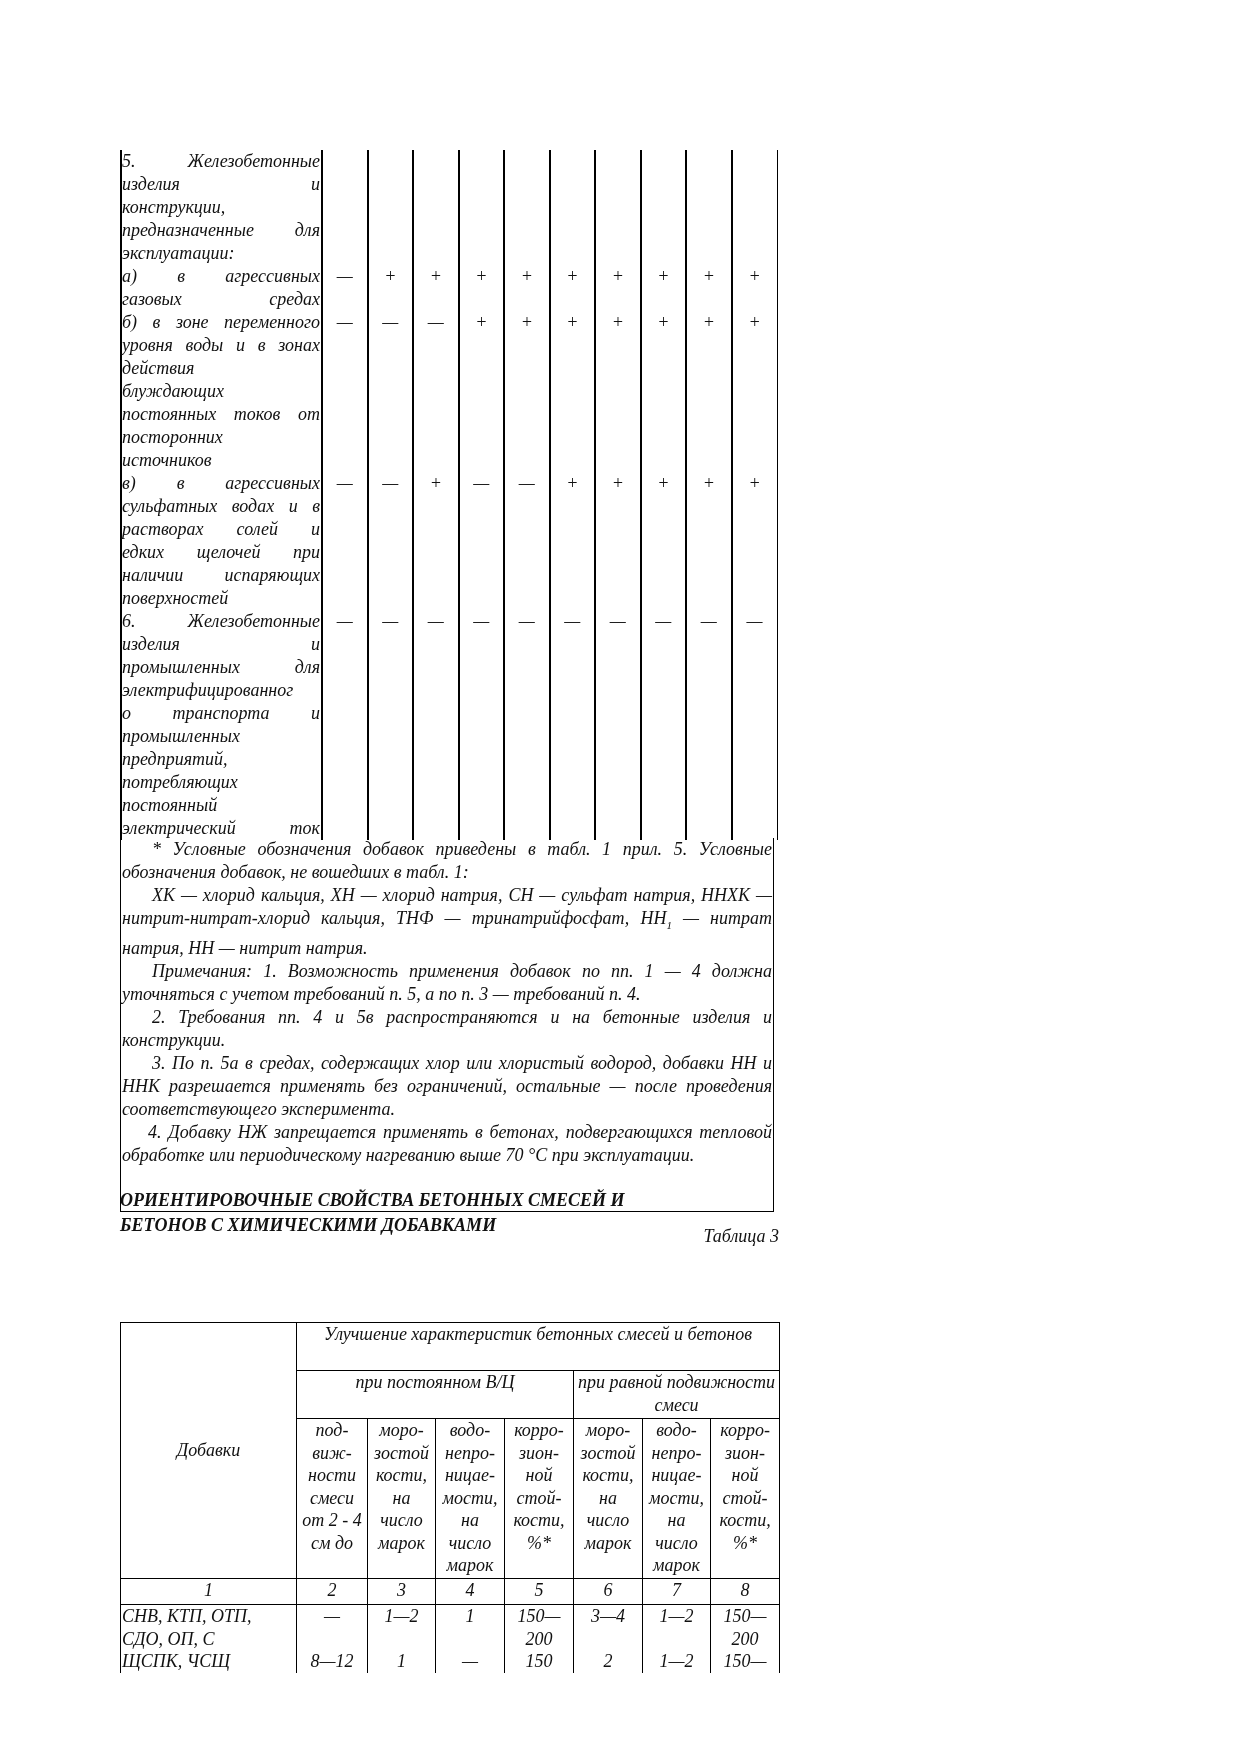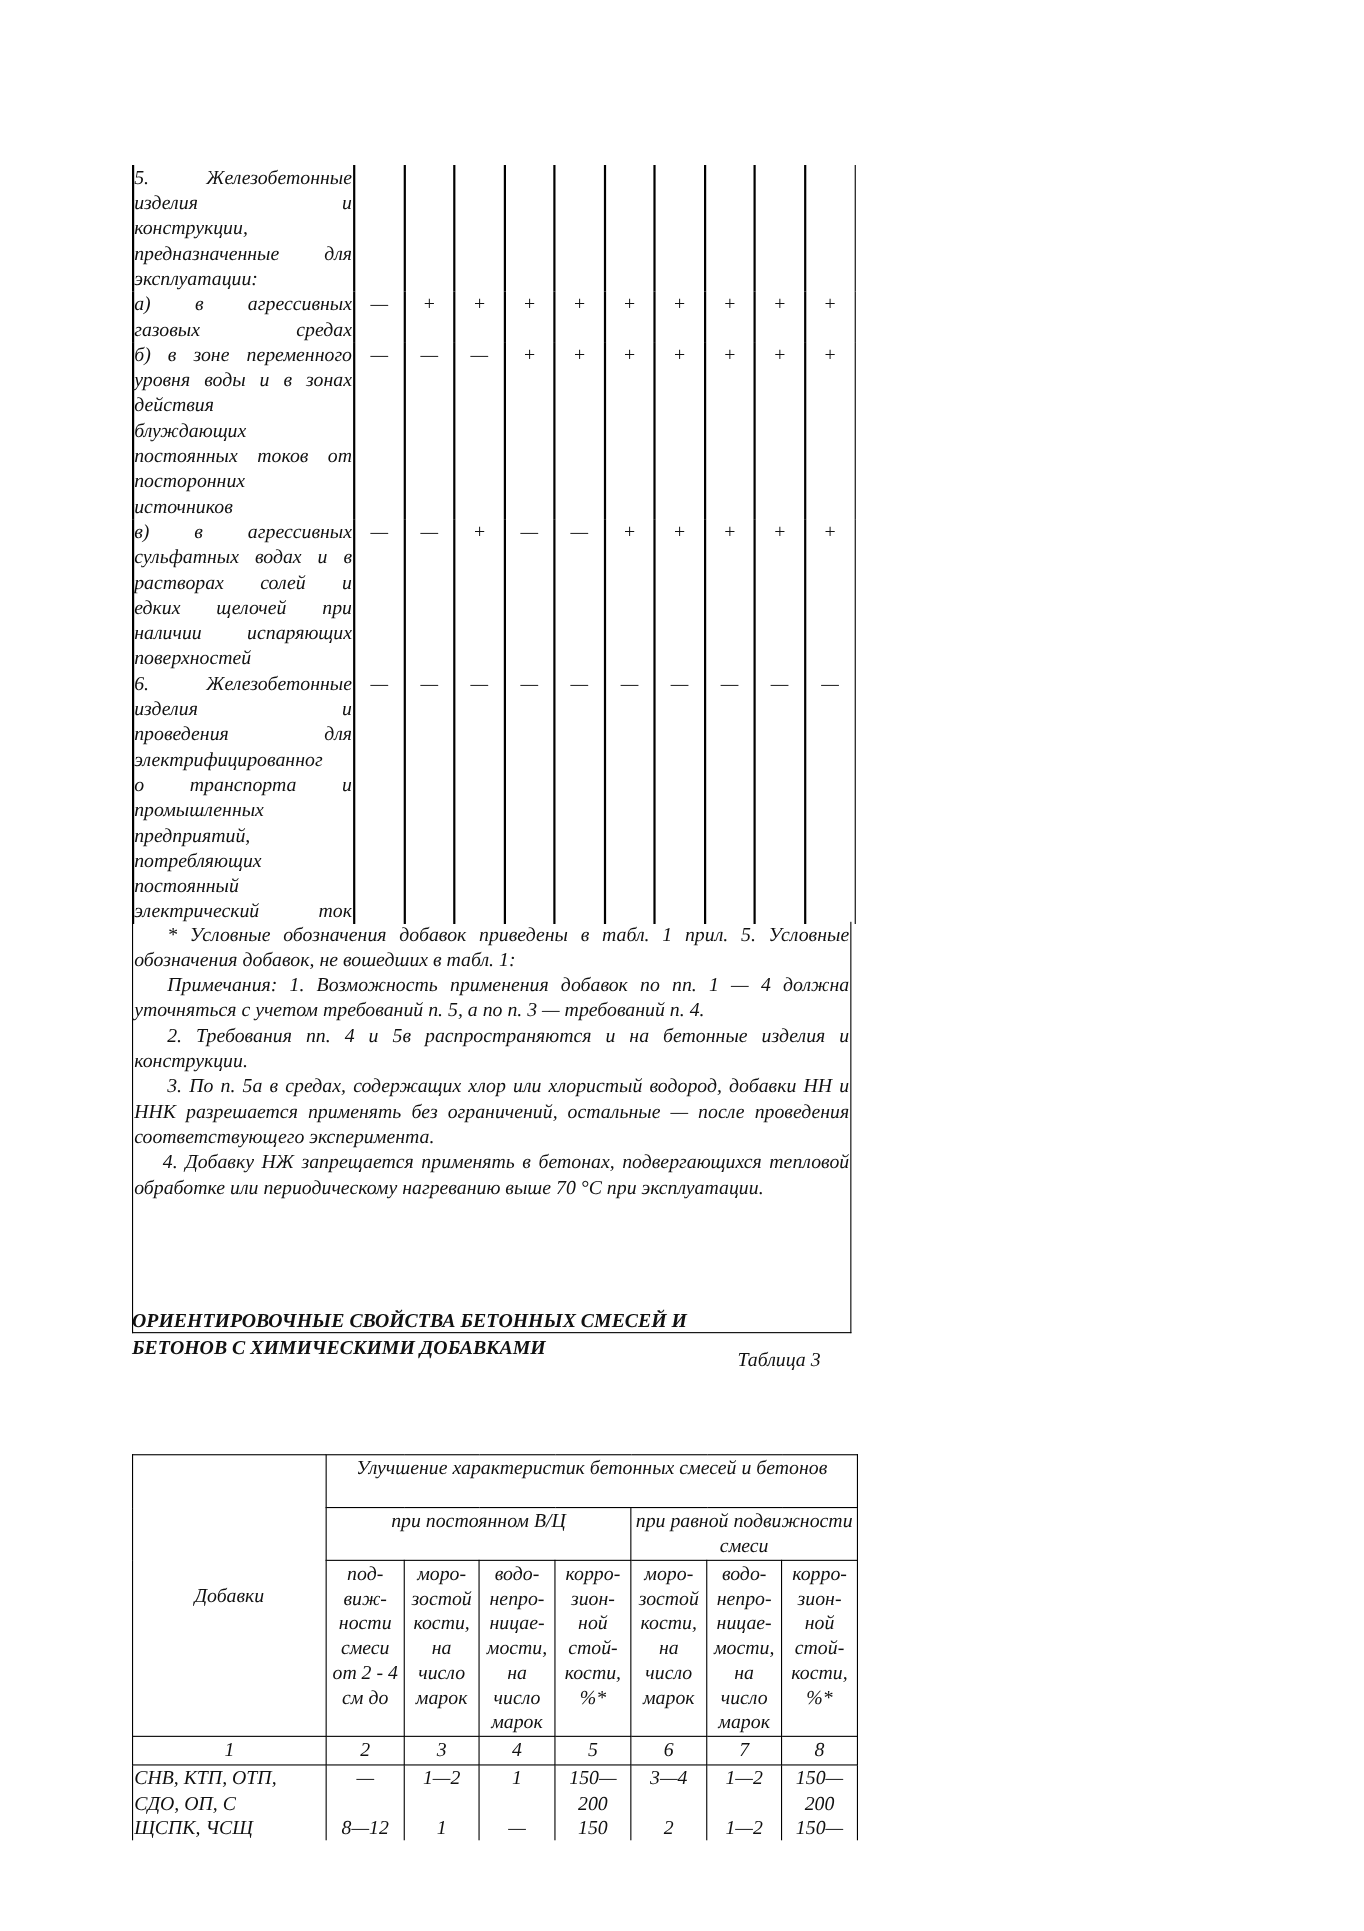--- a/index.html
+++ b/index.html
@@ -21,21 +21,21 @@
   .mk { display: block; height: 23px; }
 
   
   .notes { position: absolute; left: 120px; top: 838px; width: 654px; height: 374px;
            border-left: 1.5px solid #000; border-right: 1.5px solid #000; border-bottom: 1.5px solid #000;
            font-size: 18px; line-height: 23px; text-align: justify; box-sizing: border-box; padding: 0 1px 0 1px; }
   .notes p { margin: 0; }
   .notes p.ind { text-indent: 30px; }
   .notes p.ind2 { text-indent: 26px; }
 
-  .tbl-label { position: absolute; right: 494px; top: 1226px; font-size: 18px; }
+  .tbl-label { position: absolute; right: 461px; top: 1226px; font-size: 18px; }
   .tbl-title { position: absolute; left: 120px; width: 656px; top: 1188px; text-align: left;
                font-weight: bold; font-size: 18px; line-height: 25px; }
 
   
   .t3 { position: absolute; left: 120px; top: 1322px; width: 659px; border-collapse: collapse;
         table-layout: fixed; font-size: 18px; line-height: 22.5px; }
   .t3 td { border: 1.5px solid #000; padding: 0 1px; vertical-align: top; text-align: center; }
   .t3 td.name { text-align: left; }
   .t3 td.addcol { vertical-align: middle; }
   .t3 .noline { border-top: none; border-bottom: none; }
@@ -213,21 +213,21 @@
             <span class="mk">+</span>
           </td>
           <td class="mark last">
             <span class="mk">+</span>
           </td>
         </tr>
         <tr>
           <td class="desc">
             <span class="desc-line">6. Железобетонные</span>
             <span class="desc-line">изделия и</span>
-            <span class="desc-line">проведения для</span>
+            <span class="desc-line">промышленных для</span>
             <span class="desc-line nl">электрифицированног</span>
             <span class="desc-line">о транспорта и</span>
             <span class="desc-line nl">промышленных</span>
             <span class="desc-line nl">предприятий,</span>
             <span class="desc-line nl">потребляющих</span>
             <span class="desc-line nl">постоянный</span>
             <span class="desc-line">электрический ток</span>
           </td>
           <td class="mark">
             <span class="mk">—</span>
@@ -258,20 +258,21 @@
           </td>
           <td class="mark last">
             <span class="mk">—</span>
           </td>
         </tr>
       </tbody>
   </table>
 
   <div class="notes">
     <p class="ind">* Условные обозначения добавок приведены в табл. 1 прил. 5. Условные обозначения добавок, не вошедших в табл. 1:</p>
+    <p class="ind"><span>ХК — хлорид кальция, ХН — хлорид натрия, СН — сульфат натрия, ННХК — нитрит-нитрат-хлорид кальция, ТНФ — тринатрийфосфат, НН</span><sub style="font-size:11px;">1</sub><span> — нитрат натрия, НН — нитрит натрия.</span></p>
     <p class="ind">Примечания: 1. Возможность применения добавок по пп. 1 — 4 должна уточняться с учетом требований п. 5, а по п. 3 — требований п. 4.</p>
     <p class="ind">2. Требования пп. 4 и 5в распространяются и на бетонные изделия и конструкции.</p>
     <p class="ind">3. По п. 5а в средах, содержащих хлор или хлористый водород, добавки НН и ННК разрешается применять без ограничений, остальные — после проведения соответствующего эксперимента.</p>
     <p class="ind2">4. Добавку НЖ запрещается применять в бетонах, подвергающихся тепловой обработке или периодическому нагреванию выше 70 °С при эксплуатации.</p>
   </div>
 
   <div class="tbl-label">Таблица 3</div>
   <div class="tbl-title">
     <div>ОРИЕНТИРОВОЧНЫЕ СВОЙСТВА БЕТОННЫХ СМЕСЕЙ И</div>
     <div>БЕТОНОВ С ХИМИЧЕСКИМИ ДОБАВКАМИ</div>

